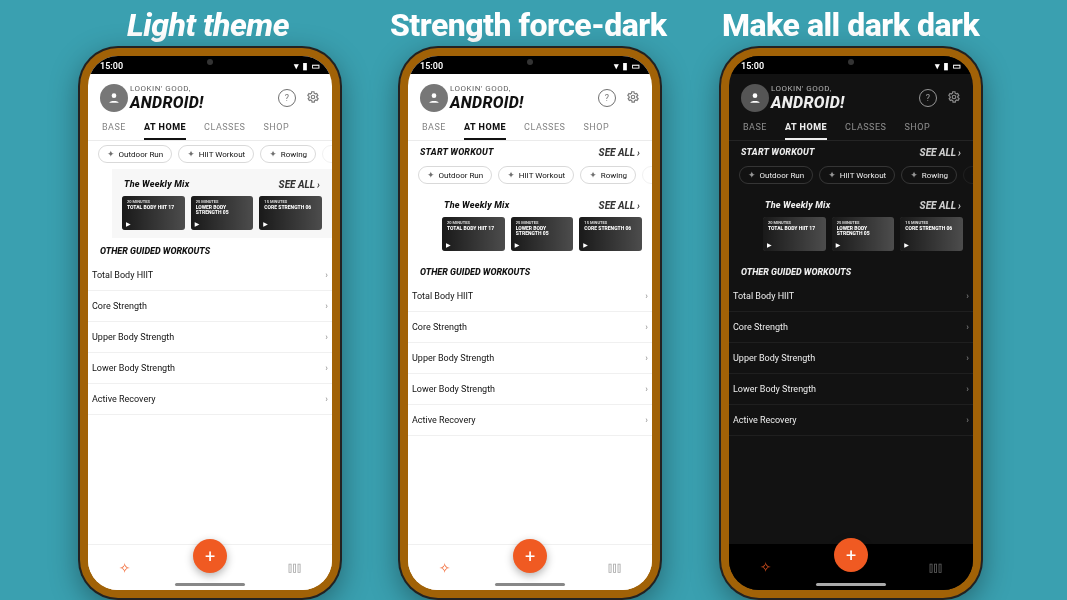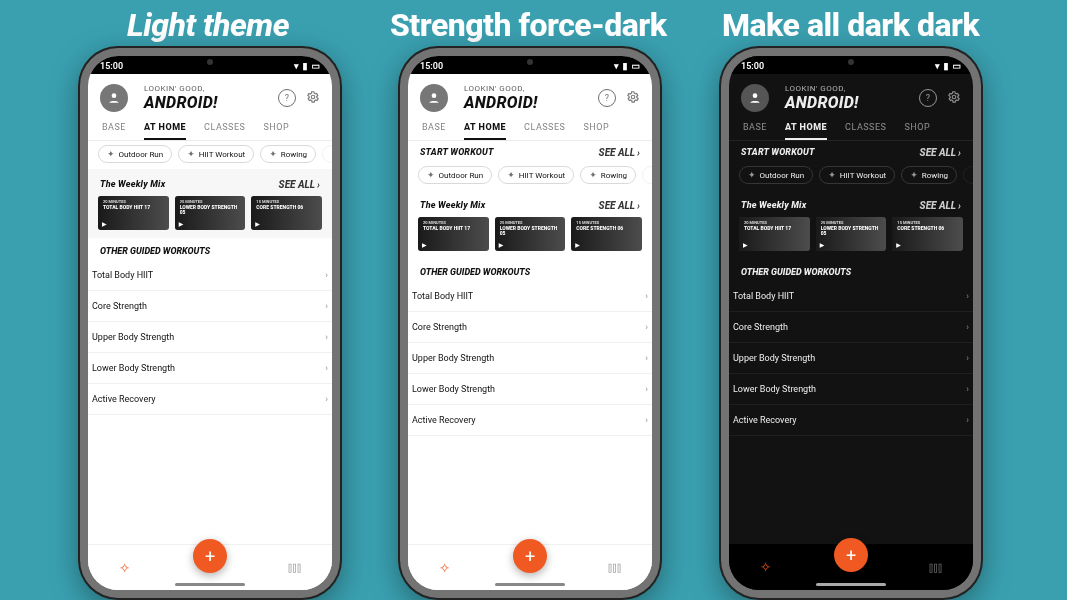--- a/index.html
+++ b/index.html
@@ -17,21 +17,21 @@
     font-size: 32px;
     font-weight: 800;
     color: #fff;
     letter-spacing: -0.5px;
   }
   .phone {
     position: absolute;
     top: 48px;
     width: 260px;
     height: 550px;
-    background: #737373;
+    background: #a16207;
     border-radius: 38px;
     padding: 8px;
     box-shadow: 0 0 0 2px #222, 0 8px 30px rgba(0,0,0,.4);
   }
   .notch {
     position: absolute;
     top: 8px; left: 50%; transform: translateX(-50%);
     width: 60px; height: 12px; background: #000; border-radius: 8px; z-index: 5;
   }
   .notch::after {
@@ -50,21 +50,21 @@
 
   .statusbar {
     display:flex; justify-content:space-between; align-items:center;
     height:18px; padding:2px 12px 0; font-size:9px; font-weight:600;
   }
   .light .statusbar{ background:#000; color:#fff; }
   .dark .statusbar{ background:#000; color:#fff; }
   .sb-icons { display:flex; gap:4px; font-size:9px; }
 
   .header {
-    display:flex; align-items:center; gap:16px;
+    display:flex; align-items:center; gap:2px;
     padding:10px 12px 6px;
   }
   .avatar {
     width:28px; height:28px; border-radius:50%; background:#777;
     display:flex; align-items:center; justify-content:center; color:#fff;
   }
   .dark .avatar{ background:#555; }
   .greet-sub { font-size:8px; letter-spacing:.5px; opacity:.7; }
   .greet-main { font-size:16px; font-weight:800; letter-spacing:.3px; font-style:italic; }
   .header-icons { margin-left:auto; display:flex; gap:10px; }
@@ -105,21 +105,21 @@
     overflow:hidden; color:#fff;
   }
   .mix-card::before{
     content:""; position:absolute; inset:0;
     background:linear-gradient(90deg, rgba(0,0,0,.7), rgba(0,0,0,.1));
   }
   .mix-label{ position:relative; font-size:5px; font-weight:800; padding:4px 5px; line-height:1.15; }
   .mix-sub{ display:block; font-size:4px; font-weight:600; opacity:.85; }
   .mix-play{ position:absolute; left:4px; bottom:3px; font-size:6px; }
 
-  .section-block { padding-top:4px; }
+  .section-block { padding-top:4px;margin-left:24px; }
   .light .section-block.alt { background:#f7f7f7; }
   .guided-ttl { font-size:9px; font-weight:800; font-style:italic; padding:8px 12px 4px; }
 
   .list-item {
     display:flex; align-items:center; justify-content:space-between;
     padding:10px 4px; font-size:9px;
     border-bottom:1px solid rgba(0,0,0,.06);
   }
   .dark .list-item { border-bottom:1px solid rgba(255,255,255,.06); }
   .chev { opacity:.5; font-size:9px; }

